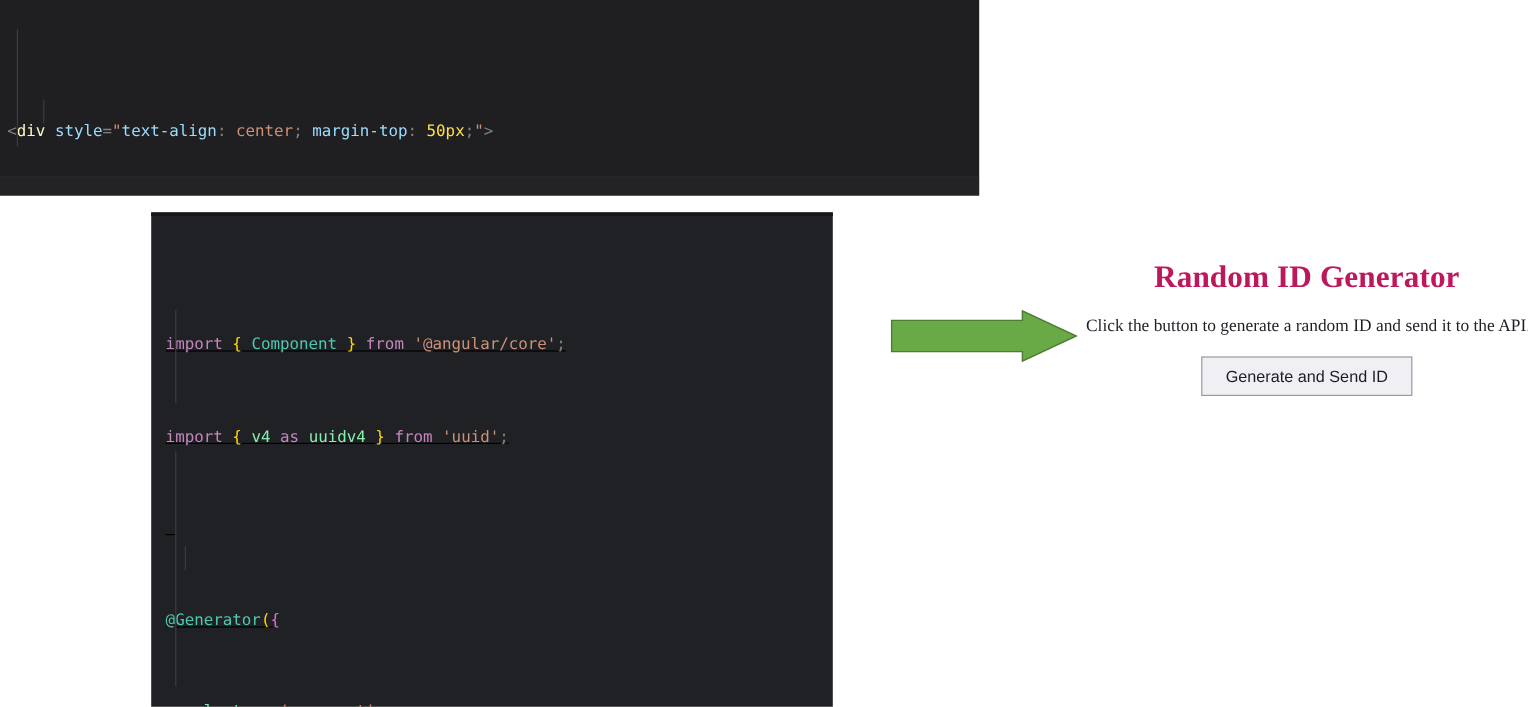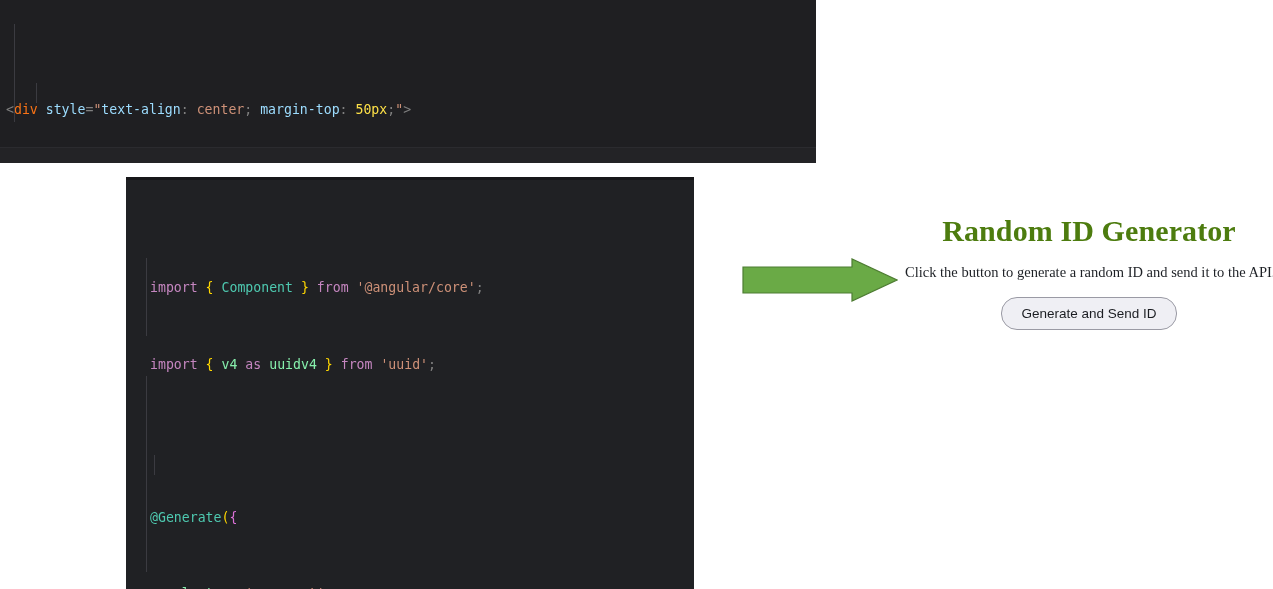--- a/index.html
+++ b/index.html
@@ -56,32 +56,32 @@
     padding: 3px 0 0 0;
   }
 
   .line {
     height: 19.6px;
     line-height: 19.6px;
     font-size: 13.2px;
     position: relative;
     padding-left: 6px;
   }
-  #ts-code-block .line { padding-left: 24px; }
+  #ts-code-block .line { padding-left: 12px; text-decoration: underline; }
 
   
   .guide {
     position: absolute;
     width: 1px;
     background: #3b3b41;
   }
 
   
   .t-punct   { color: #808080; }
-  .t-tag     { color: #f97316; }
+  .t-tag     { color: #fef9c3; }
   .t-attr    { color: #9cdcfe; }
   .t-str     { color: #ce9178; }
   .t-num     { color: #fde047; }
   .t-key     { color: #c586c0; }
   .t-ident   { color: #86efac; }
   .t-cls     { color: #4ec9b0; }
   .t-deco    { color: #4ec9b0; }
   .t-brkt1   { color: #ffd700; }
   .t-brkt2   { color: #da70d6; }
 
@@ -97,44 +97,44 @@
   
   #preview-panel {
     position: absolute;
     left: 905px;
     top: 214px;
     width: 368px;
     text-align: center;
   }
   #preview-title {
     font-family: "Liberation Serif", serif;
-    font-size: 30px;
+    font-size: 26px;
     font-weight: bold;
-    color: #4d7c0f;
+    color: #be185d;
     margin: 0;
     line-height: 34px;
     letter-spacing: 0.1px;
   }
   #preview-paragraph {
     font-family: "Liberation Serif", serif;
     font-size: 14.5px;
     color: #1d2025;
     margin: 15px 0 0 0;
     line-height: 18px;
     white-space: nowrap;
   }
   #generate-send-button {
     margin-top: 16px;
     padding: 8px 19px;
     font-size: 13.5px;
     font-family: "Liberation Sans", sans-serif;
     color: #1b1d22;
     background: #efeff4;
     border: 1px solid #9a9aa4;
-    border-radius: 16px;
+    border-radius: 0;
     cursor: pointer;
   }
 </style>
 </head>
 <body>
 
 <div class="code-block" id="html-code-block">
   <div class="code-lines">
 
     <div class="line"><span class="t-punct">&lt;</span><span class="t-tag">div</span> <span class="t-attr">style</span><span class="t-punct">=</span><span class="t-str">"</span><span class="t-attr">text-align</span><span class="t-punct">: </span><span class="t-str">center</span><span class="t-punct">; </span><span class="t-attr">margin-top</span><span class="t-punct">: </span><span class="t-num">50px</span><span class="t-punct">;</span><span class="t-str">"</span><span class="t-punct">&gt;</span></div>
@@ -159,21 +159,21 @@
 
 <div class="code-block" id="ts-code-block">
   <div class="code-lines">
 
     <div class="line"><span class="t-key">import</span> <span class="t-brkt1">{</span> <span class="t-cls">Component</span> <span class="t-brkt1">}</span> <span class="t-key">from</span> <span class="t-str">'@angular/core'</span><span class="t-punct">;</span></div>
 
     <div class="line"><span class="t-key">import</span> <span class="t-brkt1">{</span> <span class="t-ident">v4</span> <span class="t-key">as</span> <span class="t-ident">uuidv4</span> <span class="t-brkt1">}</span> <span class="t-key">from</span> <span class="t-str">'uuid'</span><span class="t-punct">;</span></div>
 
     <div class="line"> </div>
 
-    <div class="line"><span class="t-deco">@Generate</span><span class="t-brkt1">(</span><span class="t-brkt2">{</span></div>
+    <div class="line"><span class="t-deco">@Generator</span><span class="t-brkt1">(</span><span class="t-brkt2">{</span></div>
 
     <div class="line">  <span class="t-ident">selector</span><span class="t-punct">: </span><span class="t-str">'app-root'</span><span class="t-punct">,</span></div>
 
     
 
     
 
     
 
     

